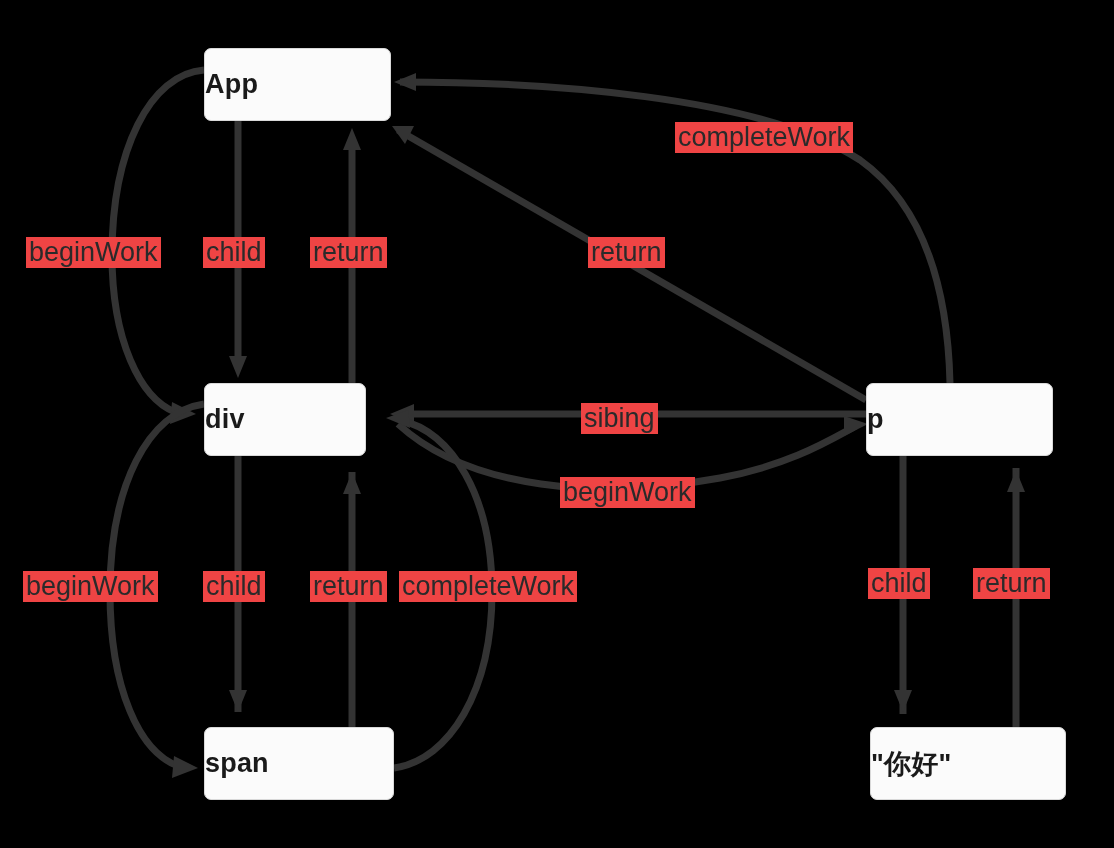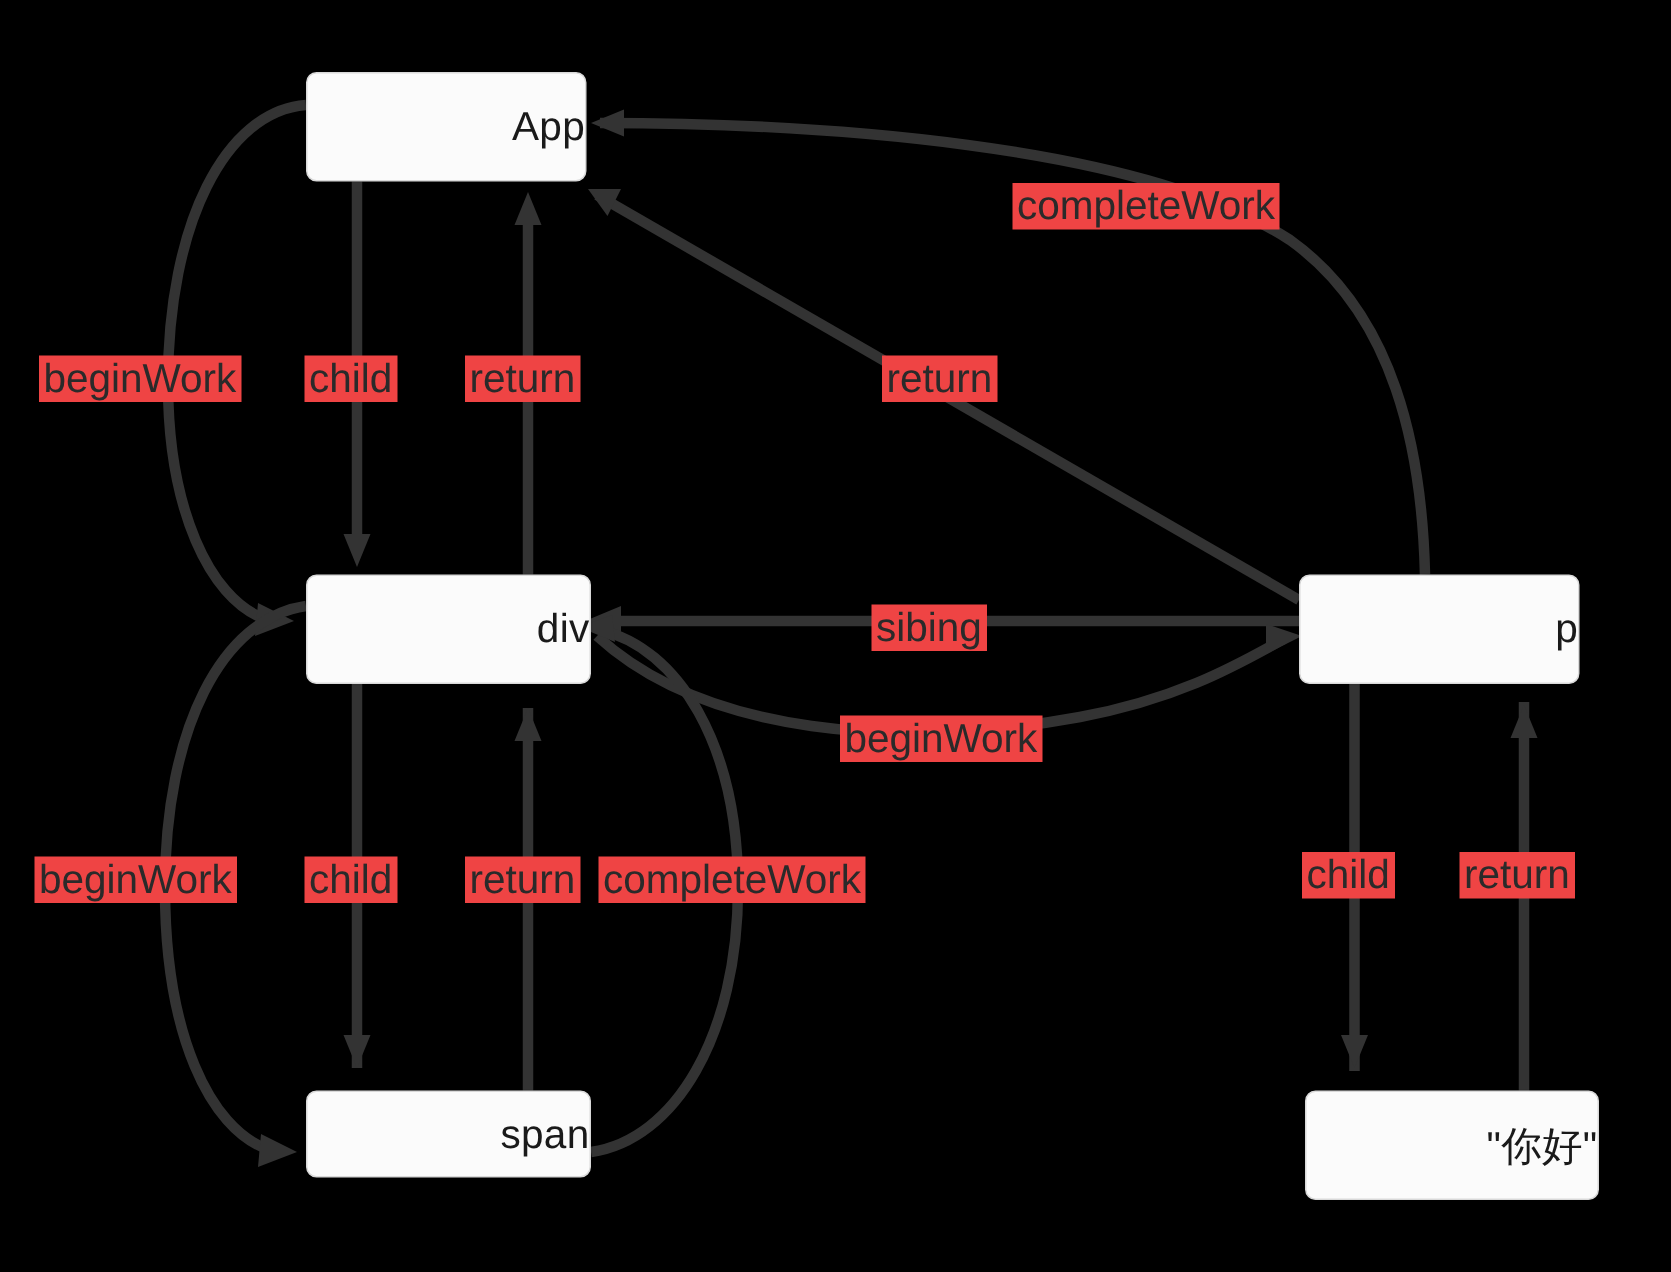--- a/index.html
+++ b/index.html
@@ -38,25 +38,26 @@
     stroke: none;
   }
   .node {
     position: absolute;
     box-sizing: border-box;
     background: #fbfbfb;
     border: 1.5px solid #d9d9d9;
     border-radius: 7px;
     display: flex;
     align-items: center;
-    justify-content: flex-end;
+    justify-content: flex-start;
     color: #1a1a1a;
     font-size: 27px;
     letter-spacing: 0.2px;
     box-shadow: 0 0 0 1px rgba(0,0,0,0.05);
+    font-weight: bold;
   }
   .edge-label {
     position: absolute;
     background: #ef4444;
     color: #2a2a2a;
     font-size: 27px;
     line-height: 1.08;
     padding: 1px 3px;
     white-space: nowrap;
     box-sizing: border-box;
@@ -142,25 +143,25 @@
       <path class="edge-path" d="M 1016 727 L 1016 468"></path>
       <polygon class="edge-arrow" points="1007,492 1025,492 1016,470"></polygon>
     </g>
 
   </svg>
 
   <div class="node" style="left:204px; top:48px; width:187px; height:73px;">
     <span>App</span>
   </div>
 
-  <div class="node" style="left:204px; top:383px; width:190px; height:73px;">
+  <div class="node" style="left:204px; top:383px; width:162px; height:73px;">
     <span>div</span>
   </div>
 
-  <div class="node" style="left:204px; top:727px; width:190px; height:58px;">
+  <div class="node" style="left:204px; top:727px; width:190px; height:73px;">
     <span>span</span>
   </div>
 
   <div class="node" style="left:866px; top:383px; width:187px; height:73px;">
     <span>p</span>
   </div>
 
   <div class="node" style="left:870px; top:727px; width:196px; height:73px;">
     <span>"你好"</span>
   </div>

